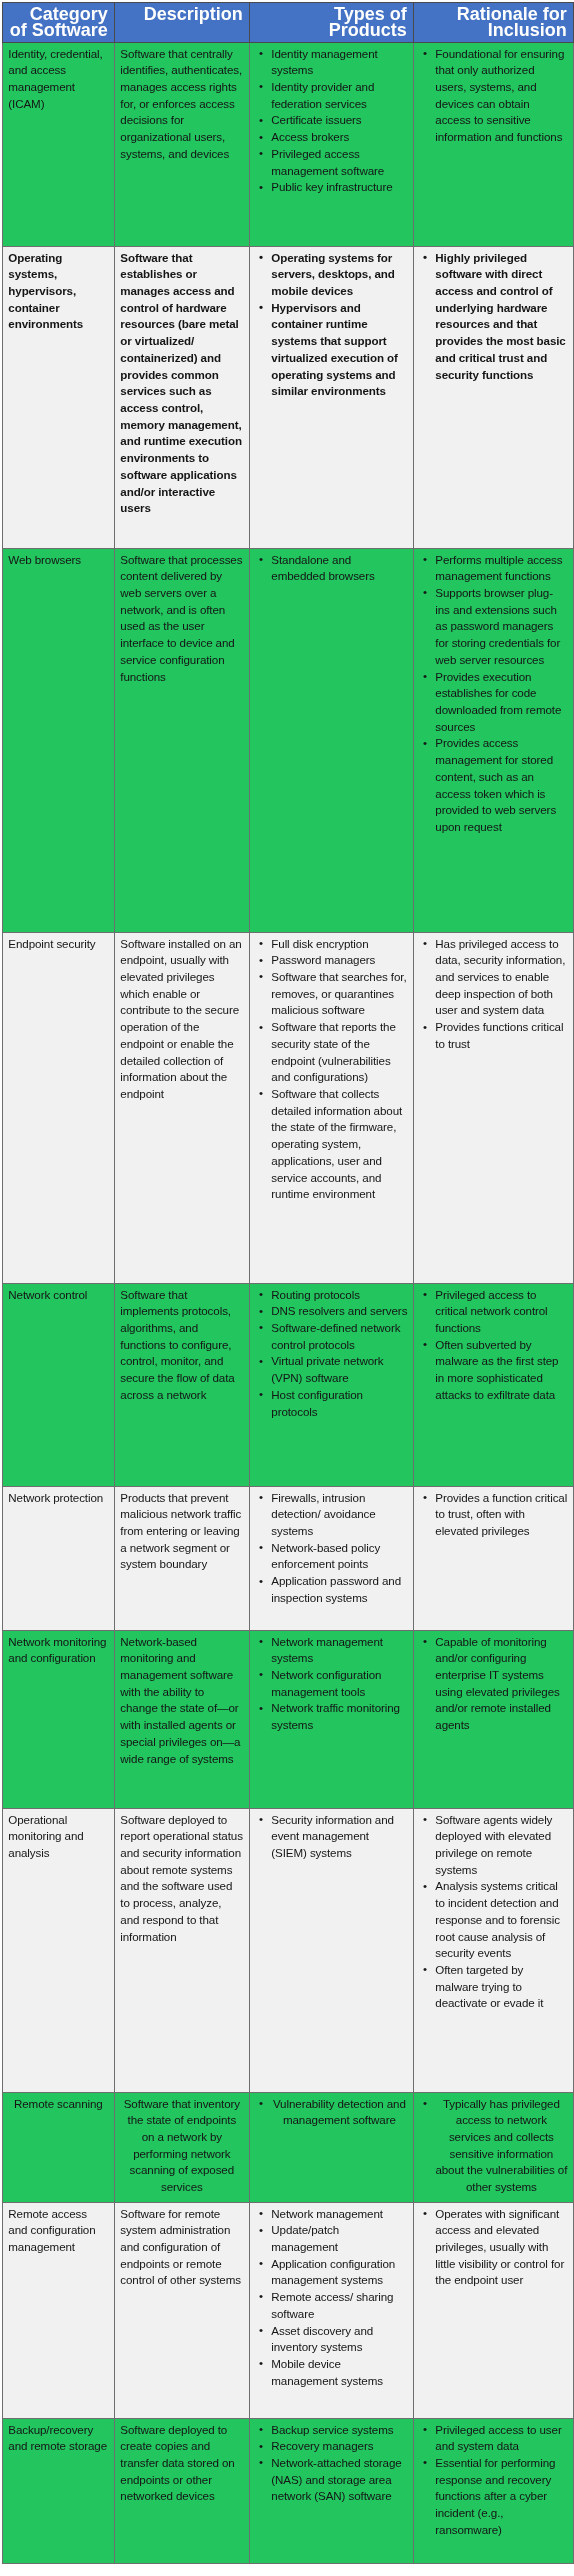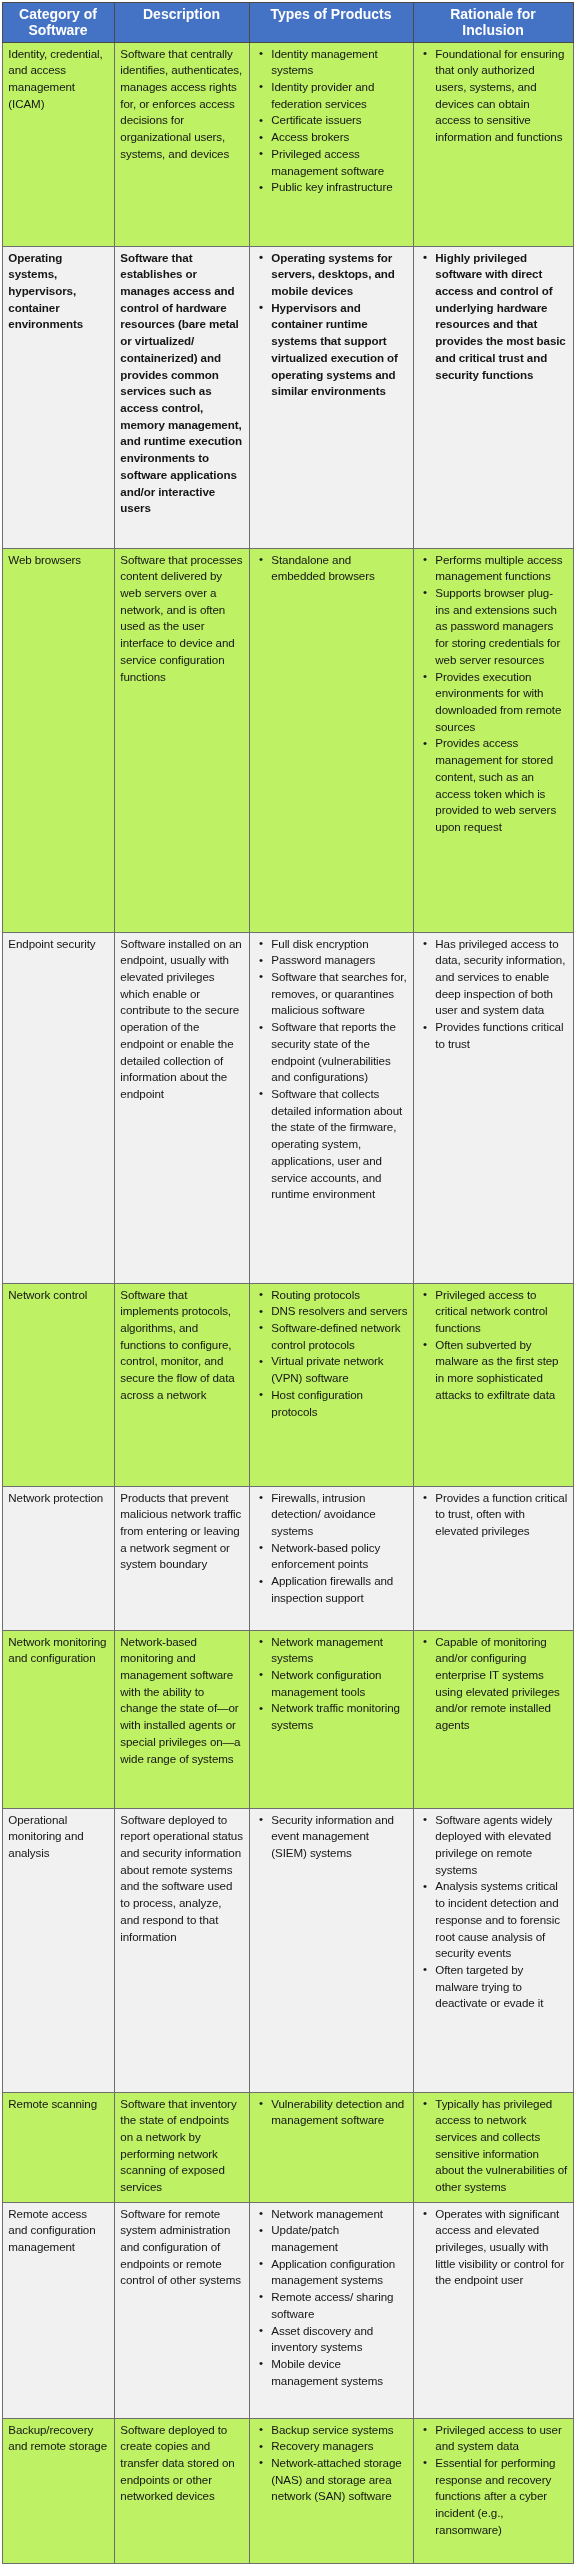--- a/index.html
+++ b/index.html
@@ -16,35 +16,35 @@
   table.sw-table{
     border-collapse:collapse;
     width:572px;
     table-layout:fixed;
     border:1.5px solid var(--outer-border);
   }
   th{
     background:var(--header-bg);
     color:var(--header-text);
     font-weight:bold;
-    font-size:14px;
+    font-size:18px;
     line-height:16px;
-    text-align:center;
+    text-align:right;
     vertical-align:top;
     padding:3.6px 5.8px 4.4px 5.8px;
     border:0.7px solid #4a4a4a;
   }
   td{
     vertical-align:top;
     font-size:11.6px;
     line-height:16.7px;
     letter-spacing:-0.1px;
     padding:2.2px 5.1px 6.5px 5.8px;
     border:0.7px solid var(--border);
-    background:#bef264;
+    background:#22c55e;
     word-wrap:break-word;
   }
   tr.alt td{background:var(--row-alt-bg);}
   td ul{margin:0;padding:0;list-style:none;}
   td li{position:relative;padding-left:16px;}
   td li::before{
     content:"\2022";
     position:absolute;
     left:3.6px;
     top:-0.7px;
@@ -110,21 +110,21 @@
           <td>Software that processes content delivered by web servers over a network, and is often used as the user interface to device and service configuration functions</td>
           <td>
             <ul>
               <li>Standalone and embedded browsers</li>
             </ul>
           </td>
           <td>
             <ul>
               <li>Performs multiple access management functions</li>
               <li>Supports browser plug-ins and extensions such as password managers for storing credentials for web server resources</li>
-              <li>Provides execution environments for with downloaded from remote sources</li>
+              <li>Provides execution establishes for code downloaded from remote sources</li>
               <li>Provides access management for stored content, such as an access token which is provided to web servers upon request</li>
             </ul>
           </td>
         </tr>
         <tr class="alt" style="height: 351px; margin-top: 36px;">
           <td>Endpoint security</td>
           <td>Software installed on an endpoint, usually with elevated privileges which enable or contribute to the secure operation of the endpoint or enable the detailed collection of information about the endpoint</td>
           <td>
             <ul>
               <li>Full disk encryption</li>
@@ -160,21 +160,21 @@
             </ul>
           </td>
         </tr>
         <tr class="alt" style="height: 144px;">
           <td>Network protection</td>
           <td>Products that prevent malicious network traffic from entering or leaving a network segment or system boundary</td>
           <td>
             <ul>
               <li>Firewalls, intrusion detection/ avoidance systems</li>
               <li>Network-based policy enforcement points</li>
-              <li>Application firewalls and inspection support</li>
+              <li>Application password and inspection systems</li>
             </ul>
           </td>
           <td>
             <ul>
               <li>Provides a function critical to trust, often with elevated privileges</li>
             </ul>
           </td>
         </tr>
         <tr style="height: 178px;">
           <td>Network monitoring and configuration</td>
@@ -201,21 +201,21 @@
             </ul>
           </td>
           <td>
             <ul>
               <li>Software agents widely deployed with elevated privilege on remote systems</li>
               <li>Analysis systems critical to incident detection and response and to forensic root cause analysis of security events</li>
               <li>Often targeted by malware trying to deactivate or evade it</li>
             </ul>
           </td>
         </tr>
-        <tr style="height: 94px;">
+        <tr style="height: 94px; text-align: center;">
           <td>Remote scanning</td>
           <td>Software that inventory the state of endpoints on a network by performing network scanning of exposed services</td>
           <td>
             <ul>
               <li>Vulnerability detection and management software</li>
             </ul>
           </td>
           <td>
             <ul>
               <li>Typically has privileged access to network services and collects sensitive information about the vulnerabilities of other systems</li>

